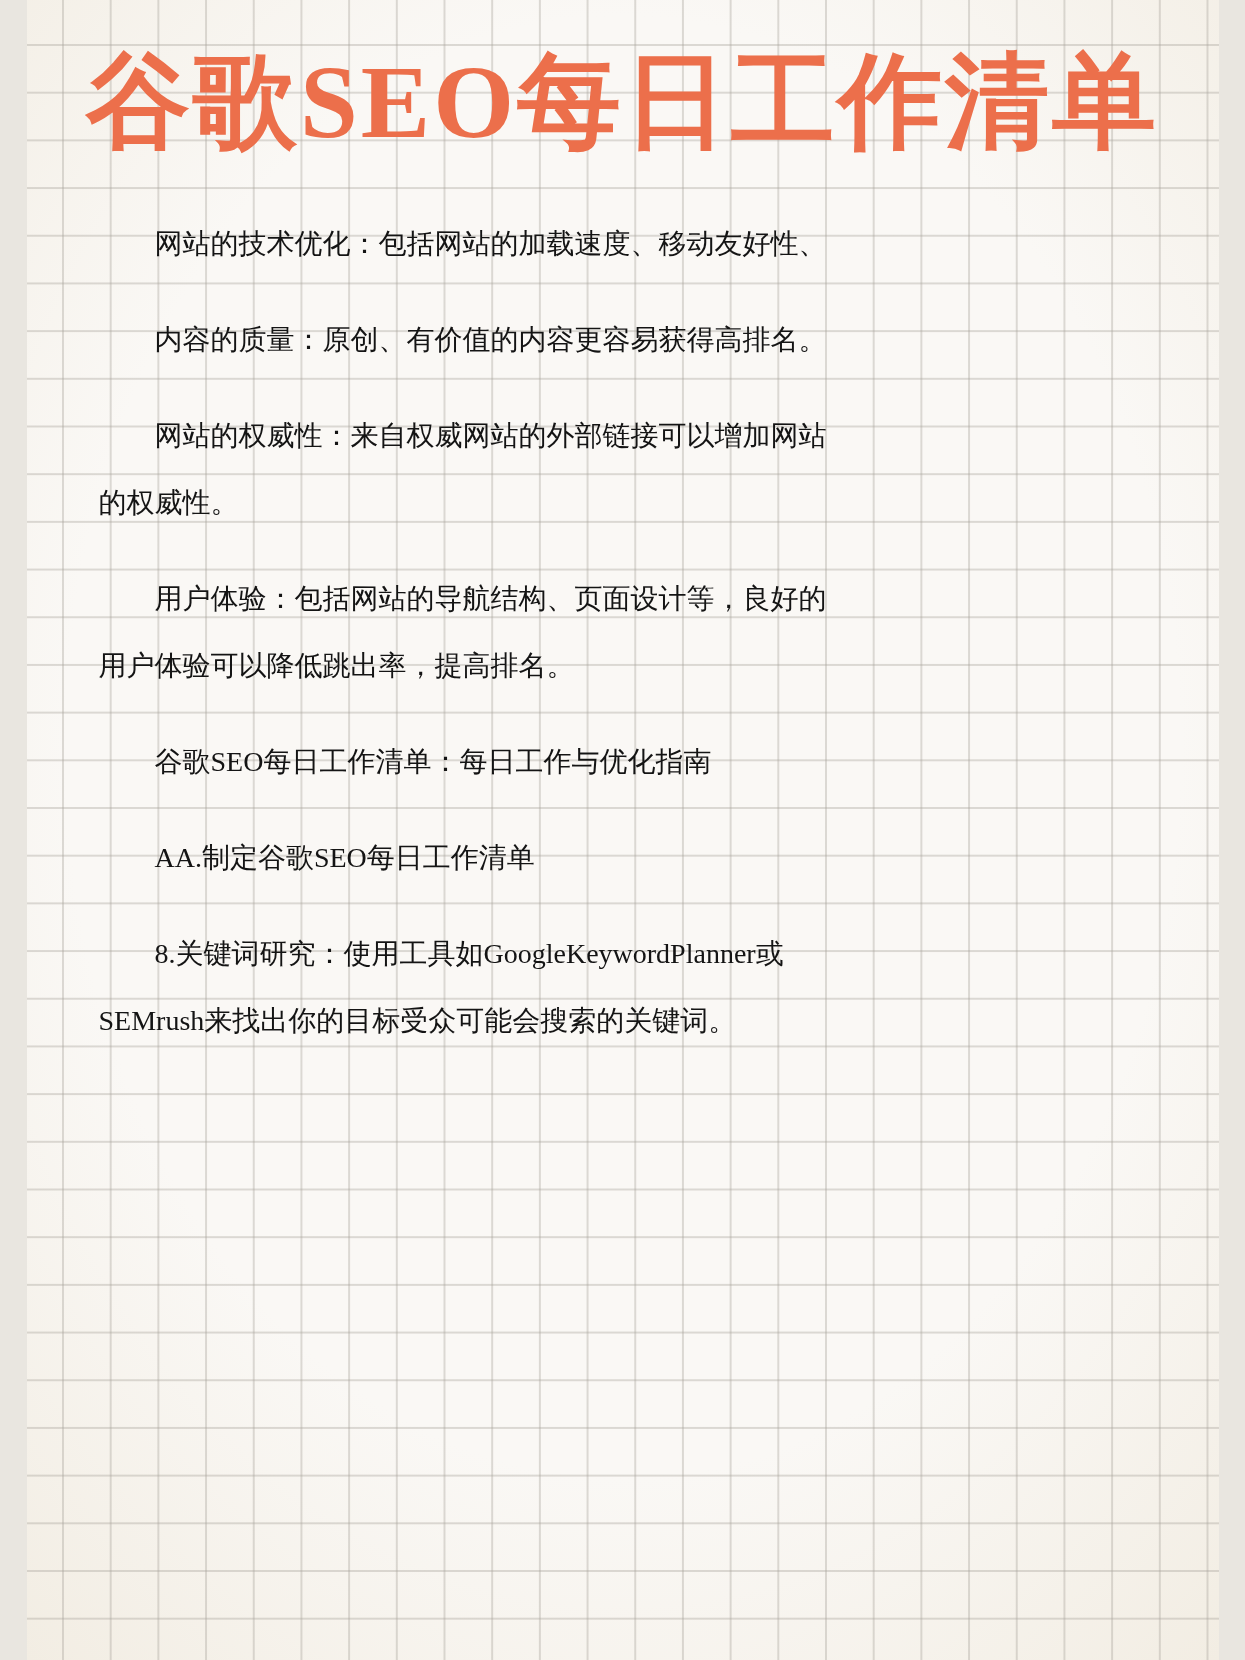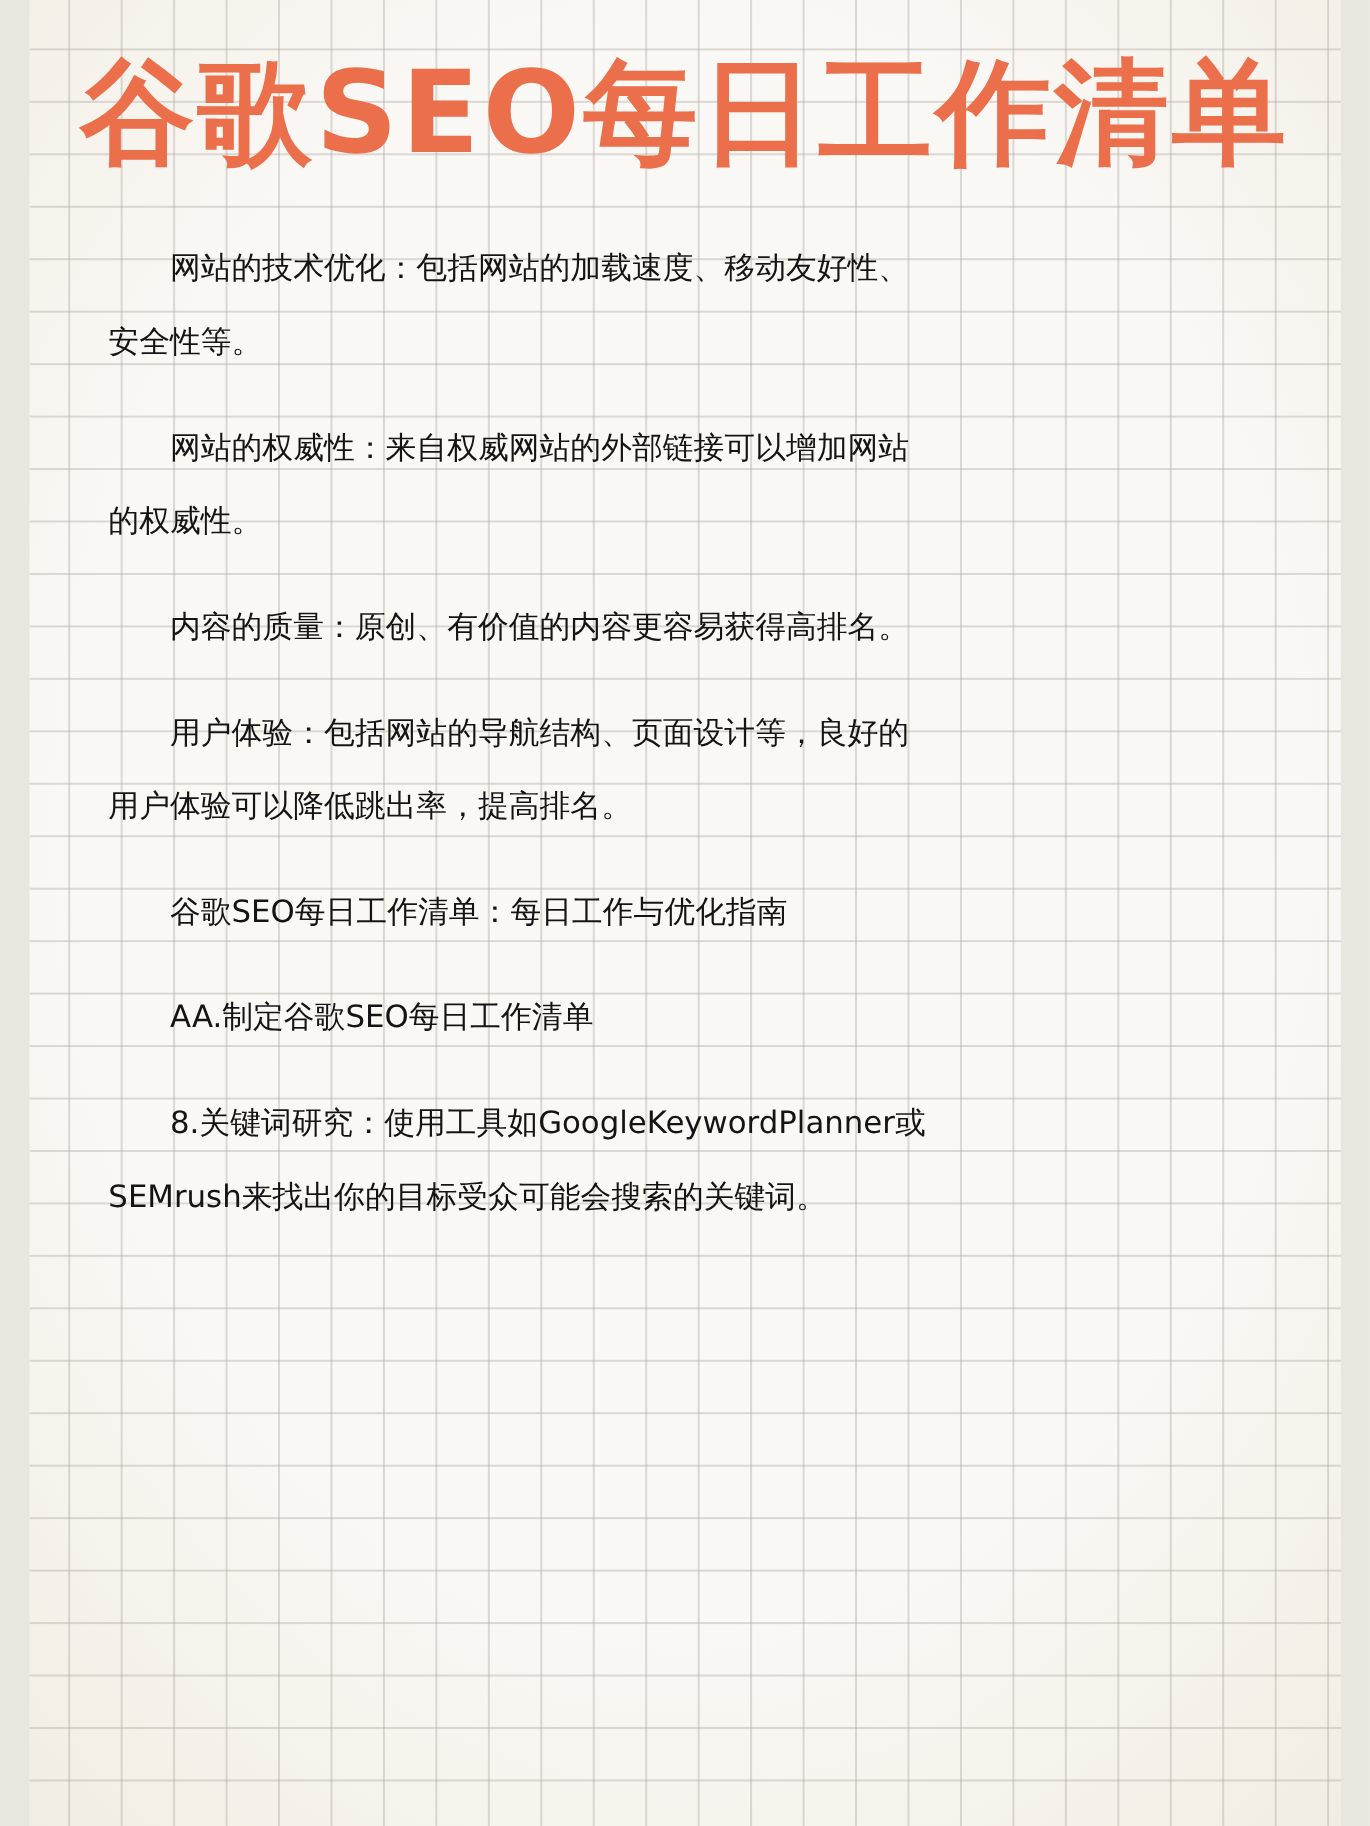--- a/index.html
+++ b/index.html
@@ -14,20 +14,21 @@
     height: 1660px;
     margin: 0 auto;
     overflow: hidden;
     background-color: var(--paper, #f8f6f2);
     background-image:
       linear-gradient(to right, var(--grid, rgba(168,163,155,0.38)) 2px, transparent 2px),
       linear-gradient(to bottom, var(--grid, rgba(168,163,155,0.38)) 2px, transparent 2px),
       radial-gradient(ellipse 85% 80% at 50% 45%, #faf8f5 55%, #f0eade 100%);
     background-size: 47.7px 47.7px, 47.7px 47.7px, 100% 100%;
     background-position: 35px 0, 0 44px, 0 0;
+    font-family: Liberation Serif, serif;
   }
   .title {
     margin: 36px 20px 0 20px;
     height: 140px;
     line-height: 132px;
     text-align: center;
     font-size: 104px;
     font-weight: bold;
     letter-spacing: 3px;
     color: var(--accent, #ec6f4b);
@@ -58,30 +59,29 @@
 <body>
 
 <div class="sheet">
 
   <h1 class="title">谷歌SEO每日工作清单</h1>
 
   <div class="content">
 
     <p class="para">
       <span class="line first">网站的技术优化：包括网站的加载速度、移动友好性、</span>
-      <span class="line">安全性等。</span>
+    </p>
+
+    <p class="para">
+      <span class="line first">内容的质量：原创、有价值的内容更容易获得高排名。</span>
     </p>
 
     <p class="para">
       <span class="line first">网站的权威性：来自权威网站的外部链接可以增加网站</span>
       <span class="line">的权威性。</span>
-    </p>
-
-    <p class="para">
-      <span class="line first">内容的质量：原创、有价值的内容更容易获得高排名。</span>
     </p>
 
     <p class="para">
       <span class="line first">用户体验：包括网站的导航结构、页面设计等，良好的</span>
       <span class="line">用户体验可以降低跳出率，提高排名。</span>
     </p>
 
     <p class="para">
       <span class="line first">谷歌SEO每日工作清单：每日工作与优化指南</span>
     </p>

